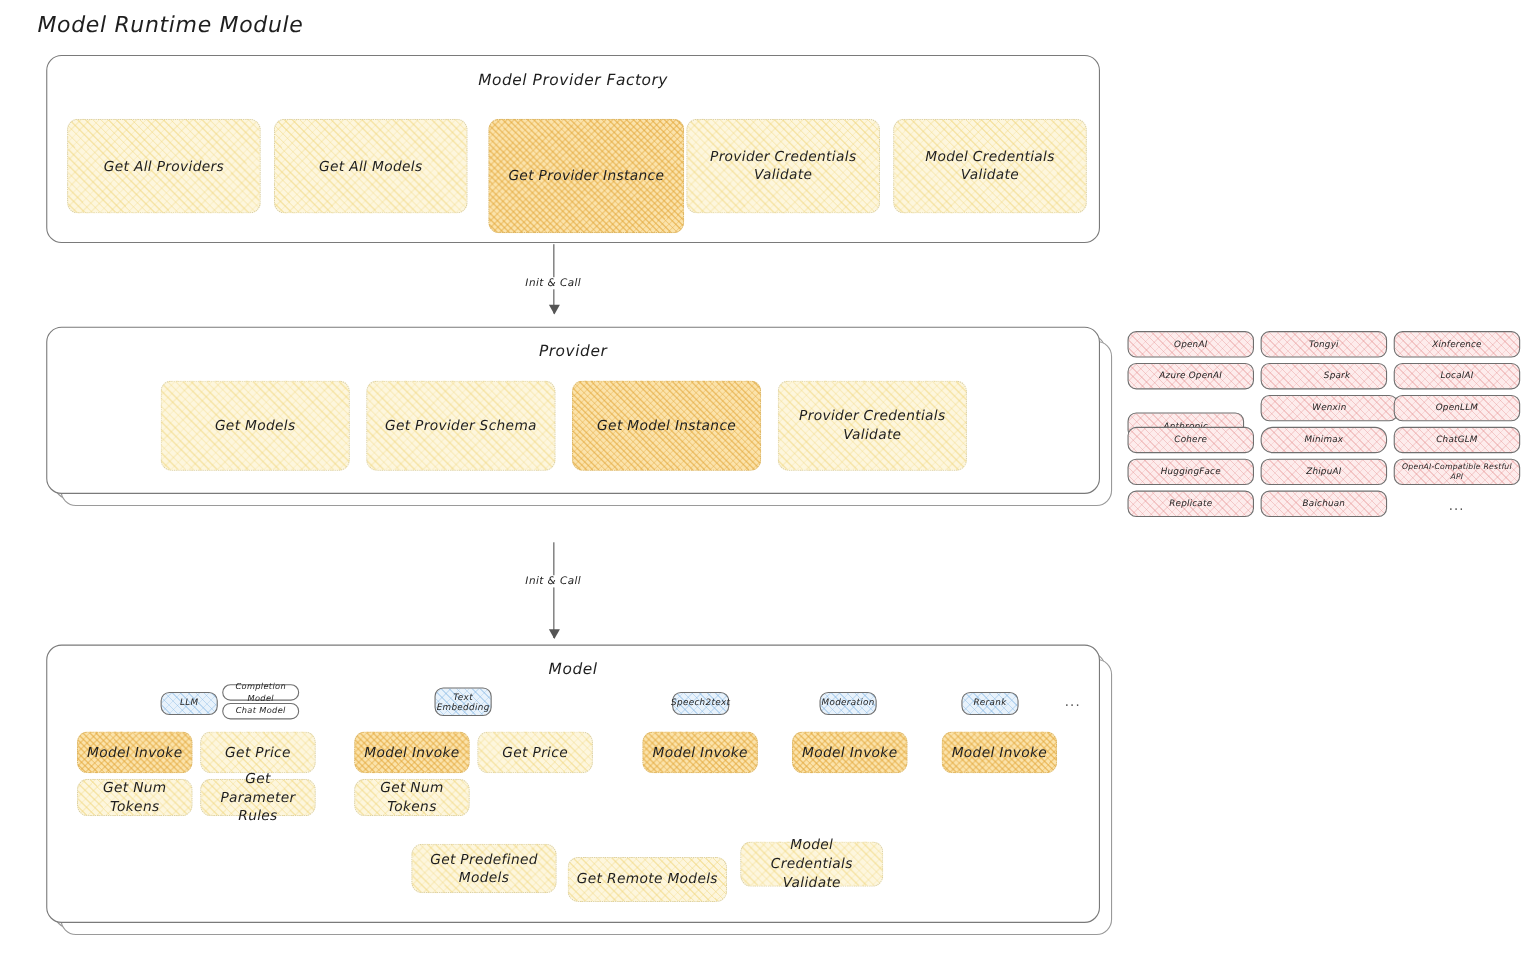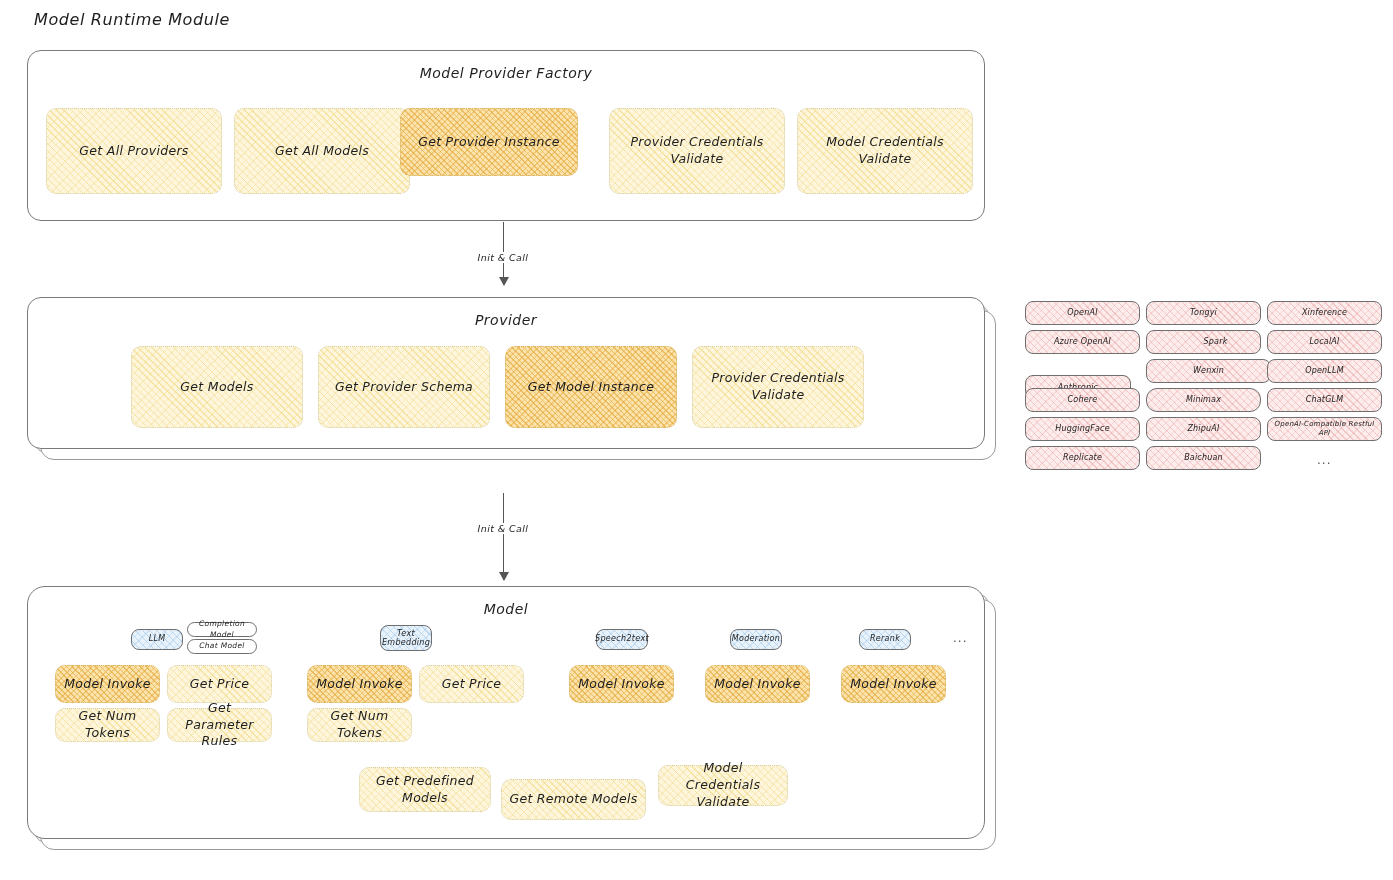--- a/index.html
+++ b/index.html
@@ -9,32 +9,33 @@
     font-family:"DejaVu Sans", sans-serif;
     color:#1e1e1e;
     overflow:hidden;
     position:relative;
   }
   .canvas{position:absolute;inset:0;}
 
   
   #page-title{
     position:absolute;left:34px;top:10px;
-    font-size:16px;letter-spacing:.6px;color:#1e1e1e;
+    font-size:20px;letter-spacing:.6px;color:#1e1e1e;
     font-family:"DejaVu Sans", sans-serif;
     font-style:italic;
   }
 
   
   .panel{
     position:absolute;
     background:#ffffff;
     border:1.3px solid #7a7a7a;
     border-radius:14px;
     box-sizing:border-box;
+    margin-left:15px;
   }
   .panel.stack::after,
   .panel.stack::before{
     content:"";position:absolute;
     border:1.3px solid #9a9a9a;
     border-radius:14px;
     background:#ffffff;
     z-index:-1;
   }
   .panel.stack::before{left:6px;top:6px;right:-6px;bottom:-6px;}
@@ -132,21 +133,21 @@
 
   <div class="panel" style="left:27px;top:50px;width:958px;height:171px;">
     <div class="panel-title">Model Provider Factory</div>
 
     <div class="node fill-yellow" style="left:18px;top:57px;width:176px;height:86px;">
       <span>Get All Providers</span>
     </div>
     <div class="node fill-yellow" style="left:206px;top:57px;width:176px;height:86px;">
       <span>Get All Models</span>
     </div>
-    <div class="node fill-orange" style="left:372px;top:57px;width:178px;height:68px;">
+    <div class="node fill-orange" style="left:401px;top:57px;width:178px;height:104px;">
       <span>Get Provider Instance</span>
     </div>
     <div class="node fill-yellow" style="left:581px;top:57px;width:176px;height:86px;">
       <span>Provider Credentials Validate</span>
     </div>
     <div class="node fill-yellow" style="left:769px;top:57px;width:176px;height:86px;">
       <span>Model Credentials Validate</span>
     </div>
   </div>
 
@@ -230,21 +231,21 @@
       </div>
     <div class="ellipsis" style="left:292px;top:152px;">...</div>
   </div>
 
   <div class="arrow" style="left:503px;top:493px;height:87px;">
     <div class="shaft"></div>
     <div class="head"></div>
   </div>
   <div class="arrow-label" style="left:503px;top:523px;">Init &amp; Call</div>
 
-  <div class="panel stack" style="left:27px;top:586px;width:958px;height:253px;border-radius:18px;">
+  <div class="panel stack" style="left:27px;top:586px;width:958px;height:253px;">
     <div class="panel-title">Model</div>
 
     <div class="node fill-blue" style="left:103px;top:42px;width:52px;height:21px;">
       <span>LLM</span>
     </div>
     <div class="node fill-white" style="left:159px;top:35px;width:70px;height:15px;">
       <span>Completion Model</span>
     </div>
     <div class="node fill-white" style="left:159px;top:52px;width:70px;height:15px;">
       <span>Chat Model</span>

